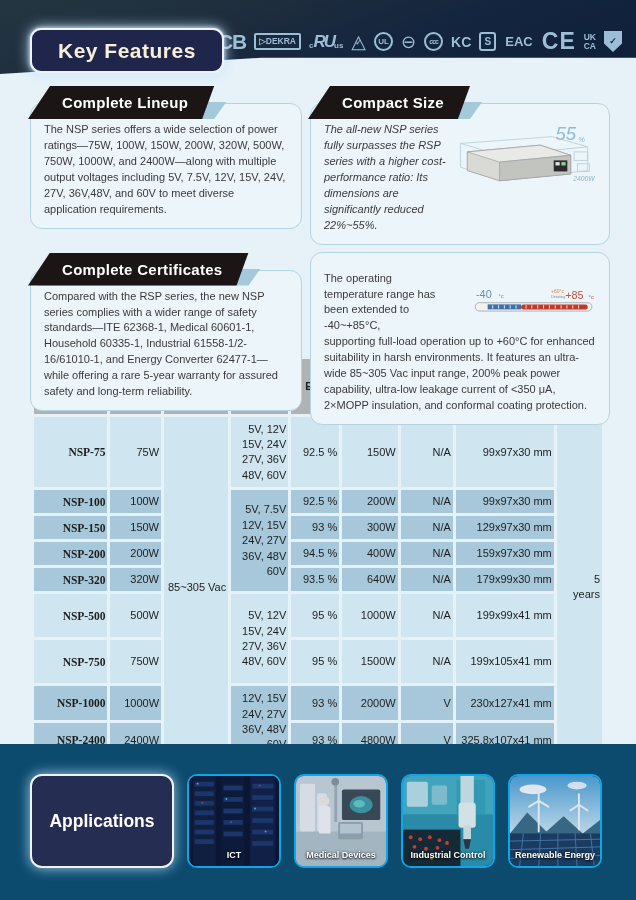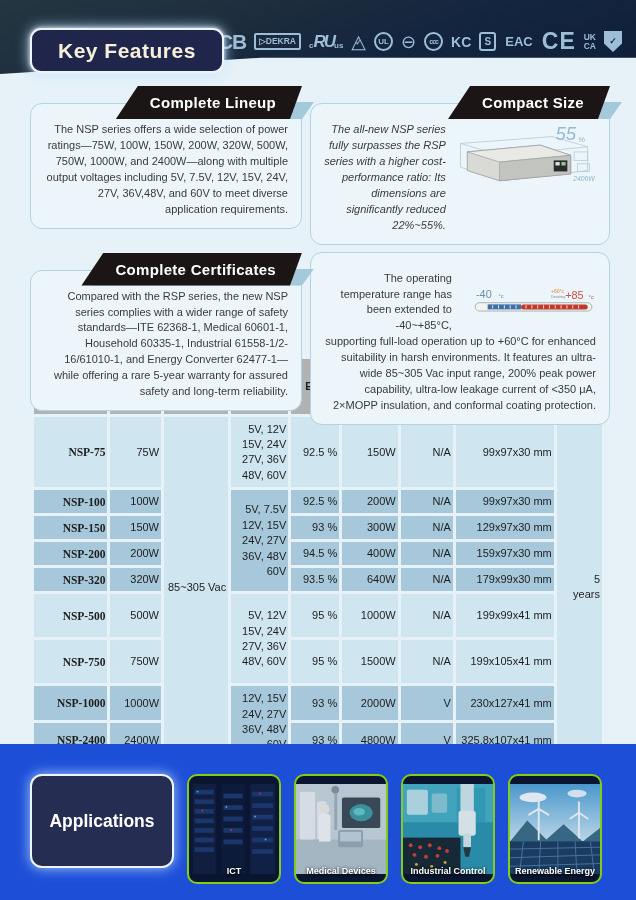--- a/index.html
+++ b/index.html
@@ -46,21 +46,21 @@
     border:2px solid #eef3f7; border-radius:11px;
     box-shadow:0 0 14px rgba(190,225,255,.95), 0 0 4px rgba(255,255,255,.9);
     color:#f6efda; font-size:21px; font-weight:bold; letter-spacing:.5px;
   }
 
   
   .features {
     position:absolute; left:30px; top:94px; width:580px;
     display:grid; grid-template-columns:272px 300px; column-gap:8px; row-gap:16px;
   }
-  .feature { position:relative;text-align:right; }
+  .feature { position:relative; }
   .ribbon { position:relative; display:inline-block; z-index:3; margin-left:-2px; }
   .ribbon .shadow {
     position:absolute; left:10px; top:8px; right:-12px; bottom:-7px;
     background:#a3c9db; clip-path:polygon(22px 0,100% 0,calc(100% - 12px) 100%,0 100%);
   }
   .ribbon .face {
     position:relative; background:#1b1516; color:#fff; font-size:15px; font-weight:bold;
     padding:8px 26px 8px 34px; clip-path:polygon(22px 0,100% 0,calc(100% - 12px) 100%,0 100%);
     letter-spacing:.3px;
   }
@@ -96,32 +96,32 @@
   .lt { background:#cfe6f1; }
   .dk { background:#a6c8da; }
   .ivcell,.wtycell { background:#cfe6f1; }
   col.c-series{width:13.5%} col.c-watt{width:9.3%} col.c-input{width:11.8%}
   col.c-output{width:10.5%} col.c-effi{width:8.8%} col.c-peak{width:10.2%}
   col.c-can{width:9.6%} col.c-dim{width:18%} col.c-wty{width:8.3%}
   tr.r75 td{height:70px} tr.rmid td{height:23px} tr.rbig td{height:43px} tr.rxl td{height:34px}
 
   
   .footer {
-    position:absolute; left:0; top:744px; width:636px; height:156px; background:#1d4ed8;
+    position:absolute; left:0; top:744px; width:636px; height:156px; background:#0c4a6e;
   }
   .apps { position:absolute; left:30px; top:30px; width:578px; display:flex; gap:13px; }
   .apps-badge {
     width:144px; height:94px; flex:none; border-radius:12px; background:#262d52;
     border:2px solid #eef4f9; box-shadow:0 0 13px rgba(190,228,255,.85);
     display:flex; align-items:center; justify-content:center;
     color:#fff; font-size:17.5px; font-weight:bold;
   }
   .app-card {
-    position:relative; width:94px; height:110px; flex:none; border-radius:10px;
-    border:2px solid #84cc16; overflow:hidden; background:#0a1630;
+    position:relative; width:94px; height:94px; flex:none; border-radius:10px;
+    border:2px solid #0ea5e9; overflow:hidden; background:#0a1630;
   }
   .app-card svg { position:absolute; inset:0; width:100%; height:100%; }
   .app-label {
     position:absolute; left:0; right:0; bottom:6px; text-align:center;
     color:#fff; font-size:9px; font-weight:bold;
     text-shadow:0 1px 2px rgba(0,0,0,.85), 0 0 3px rgba(0,0,0,.6);
   }
 
   .ghost { stroke:#b9cdd8; fill:none; stroke-width:1; }
 </style>

